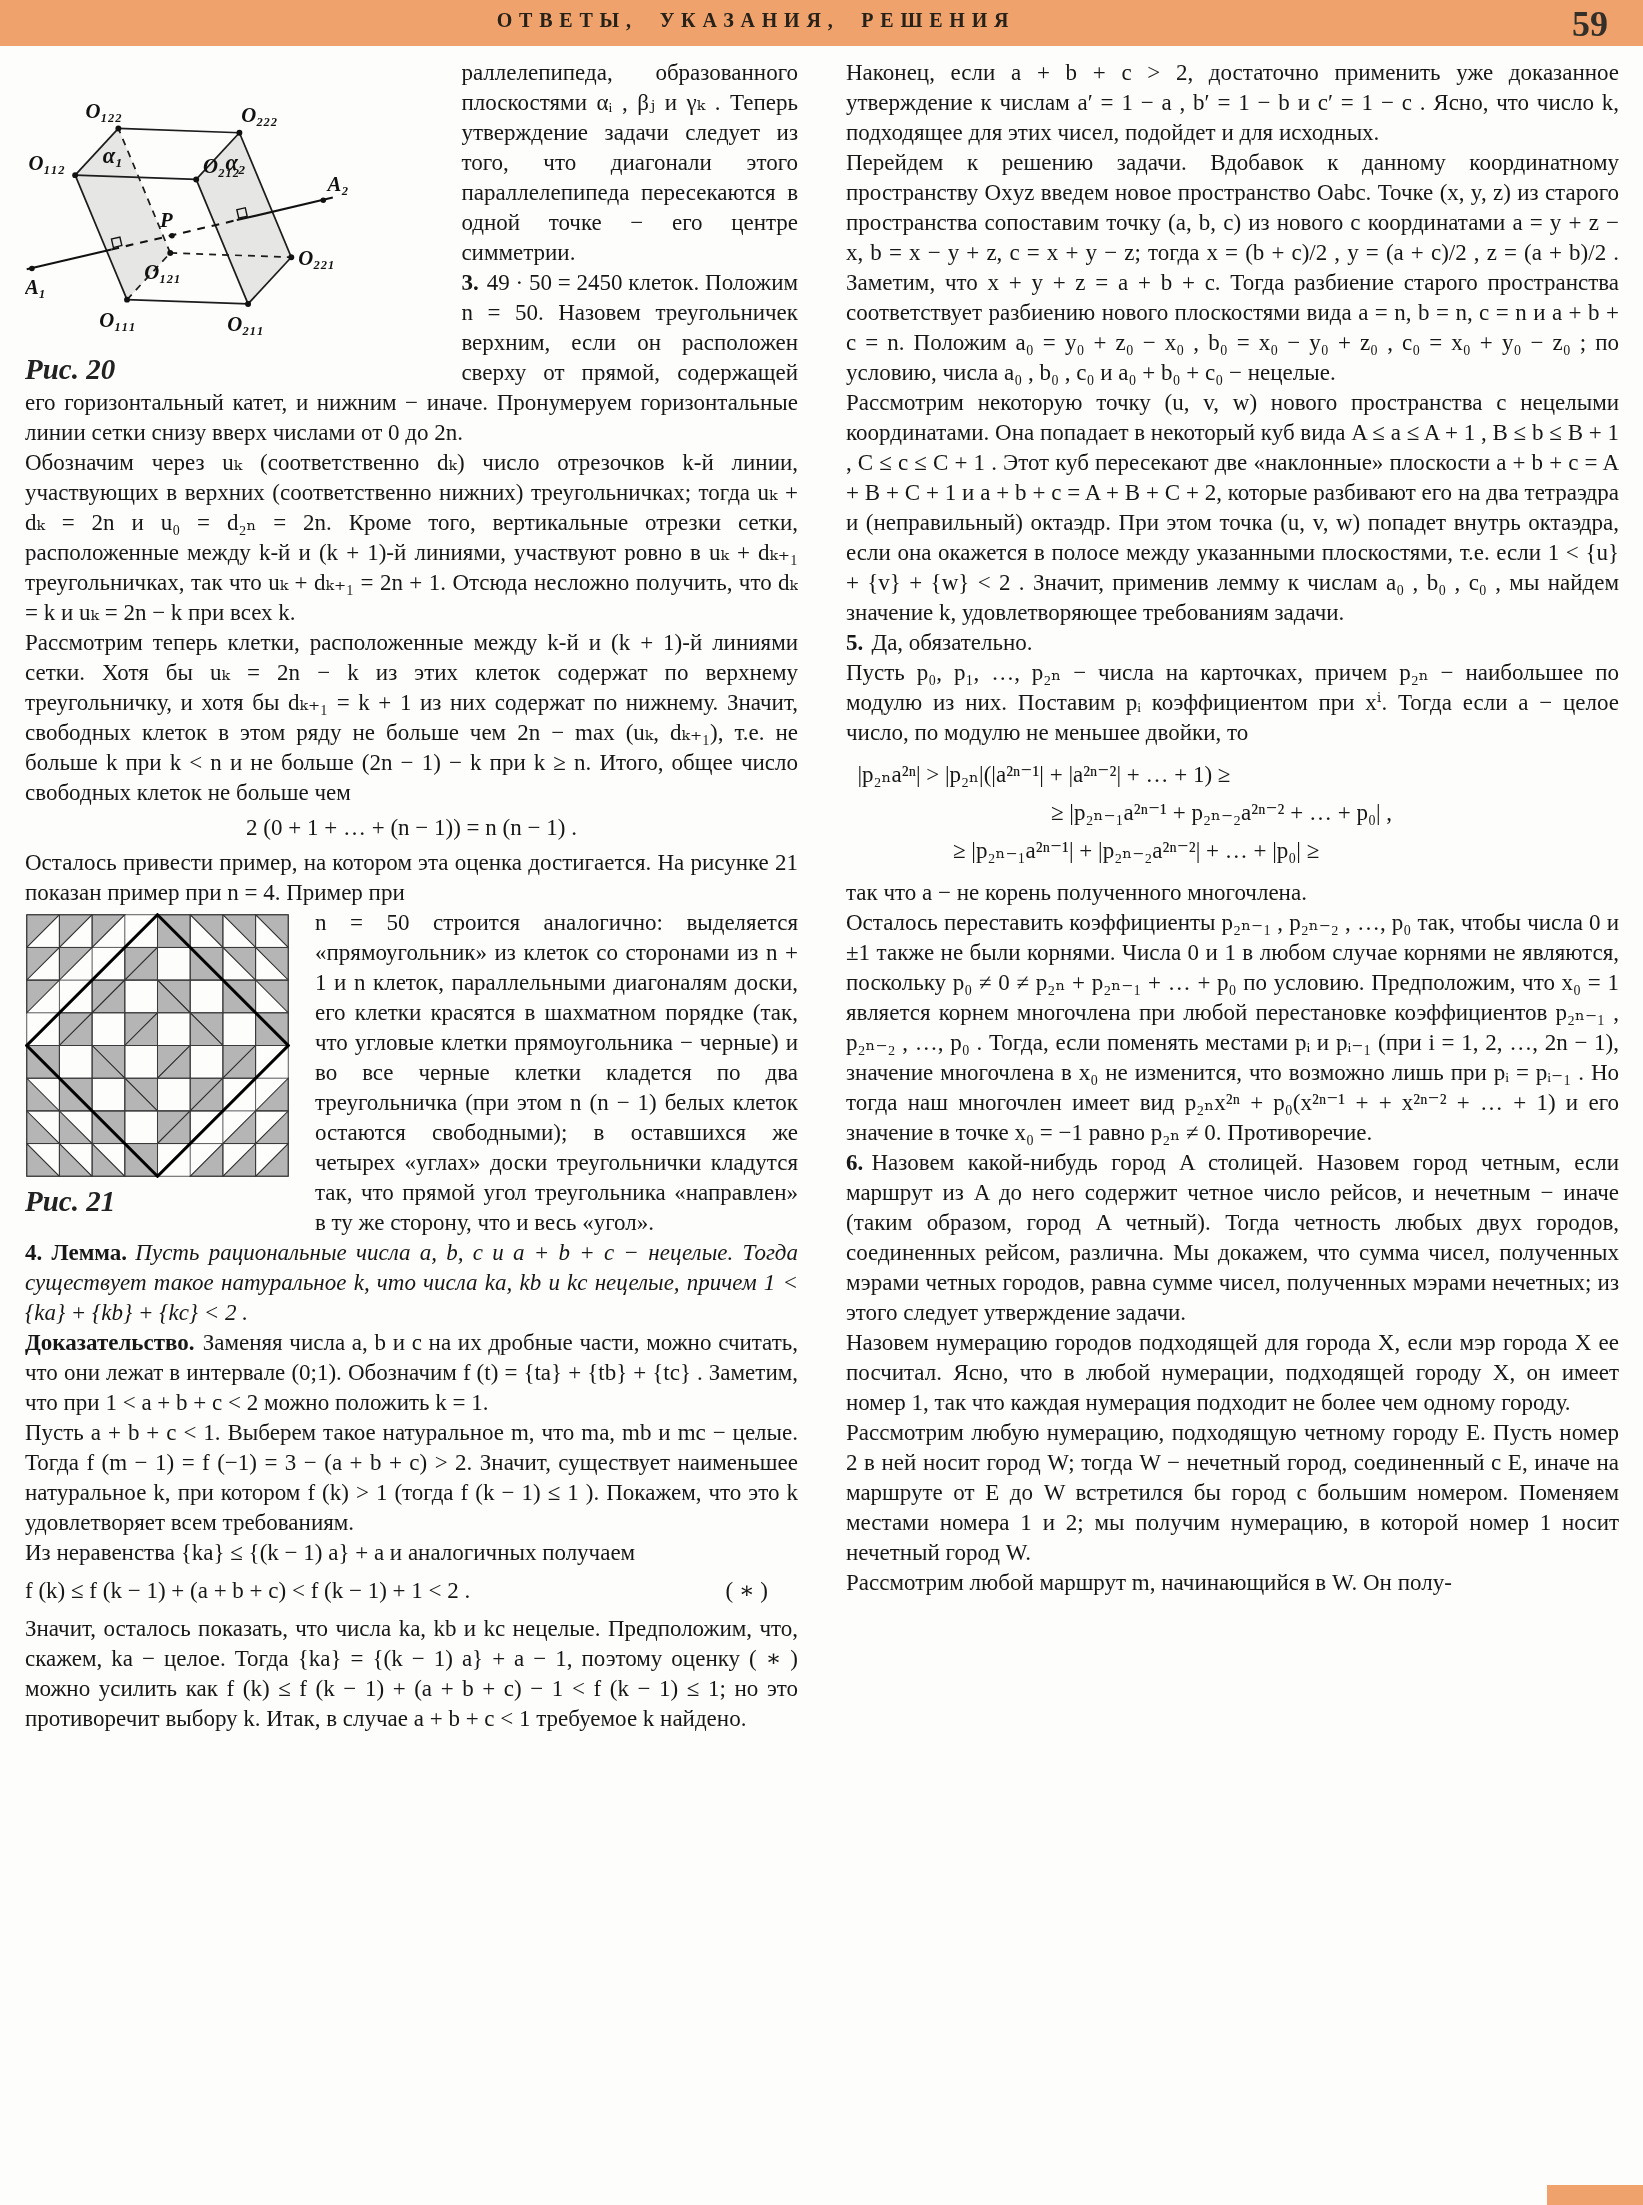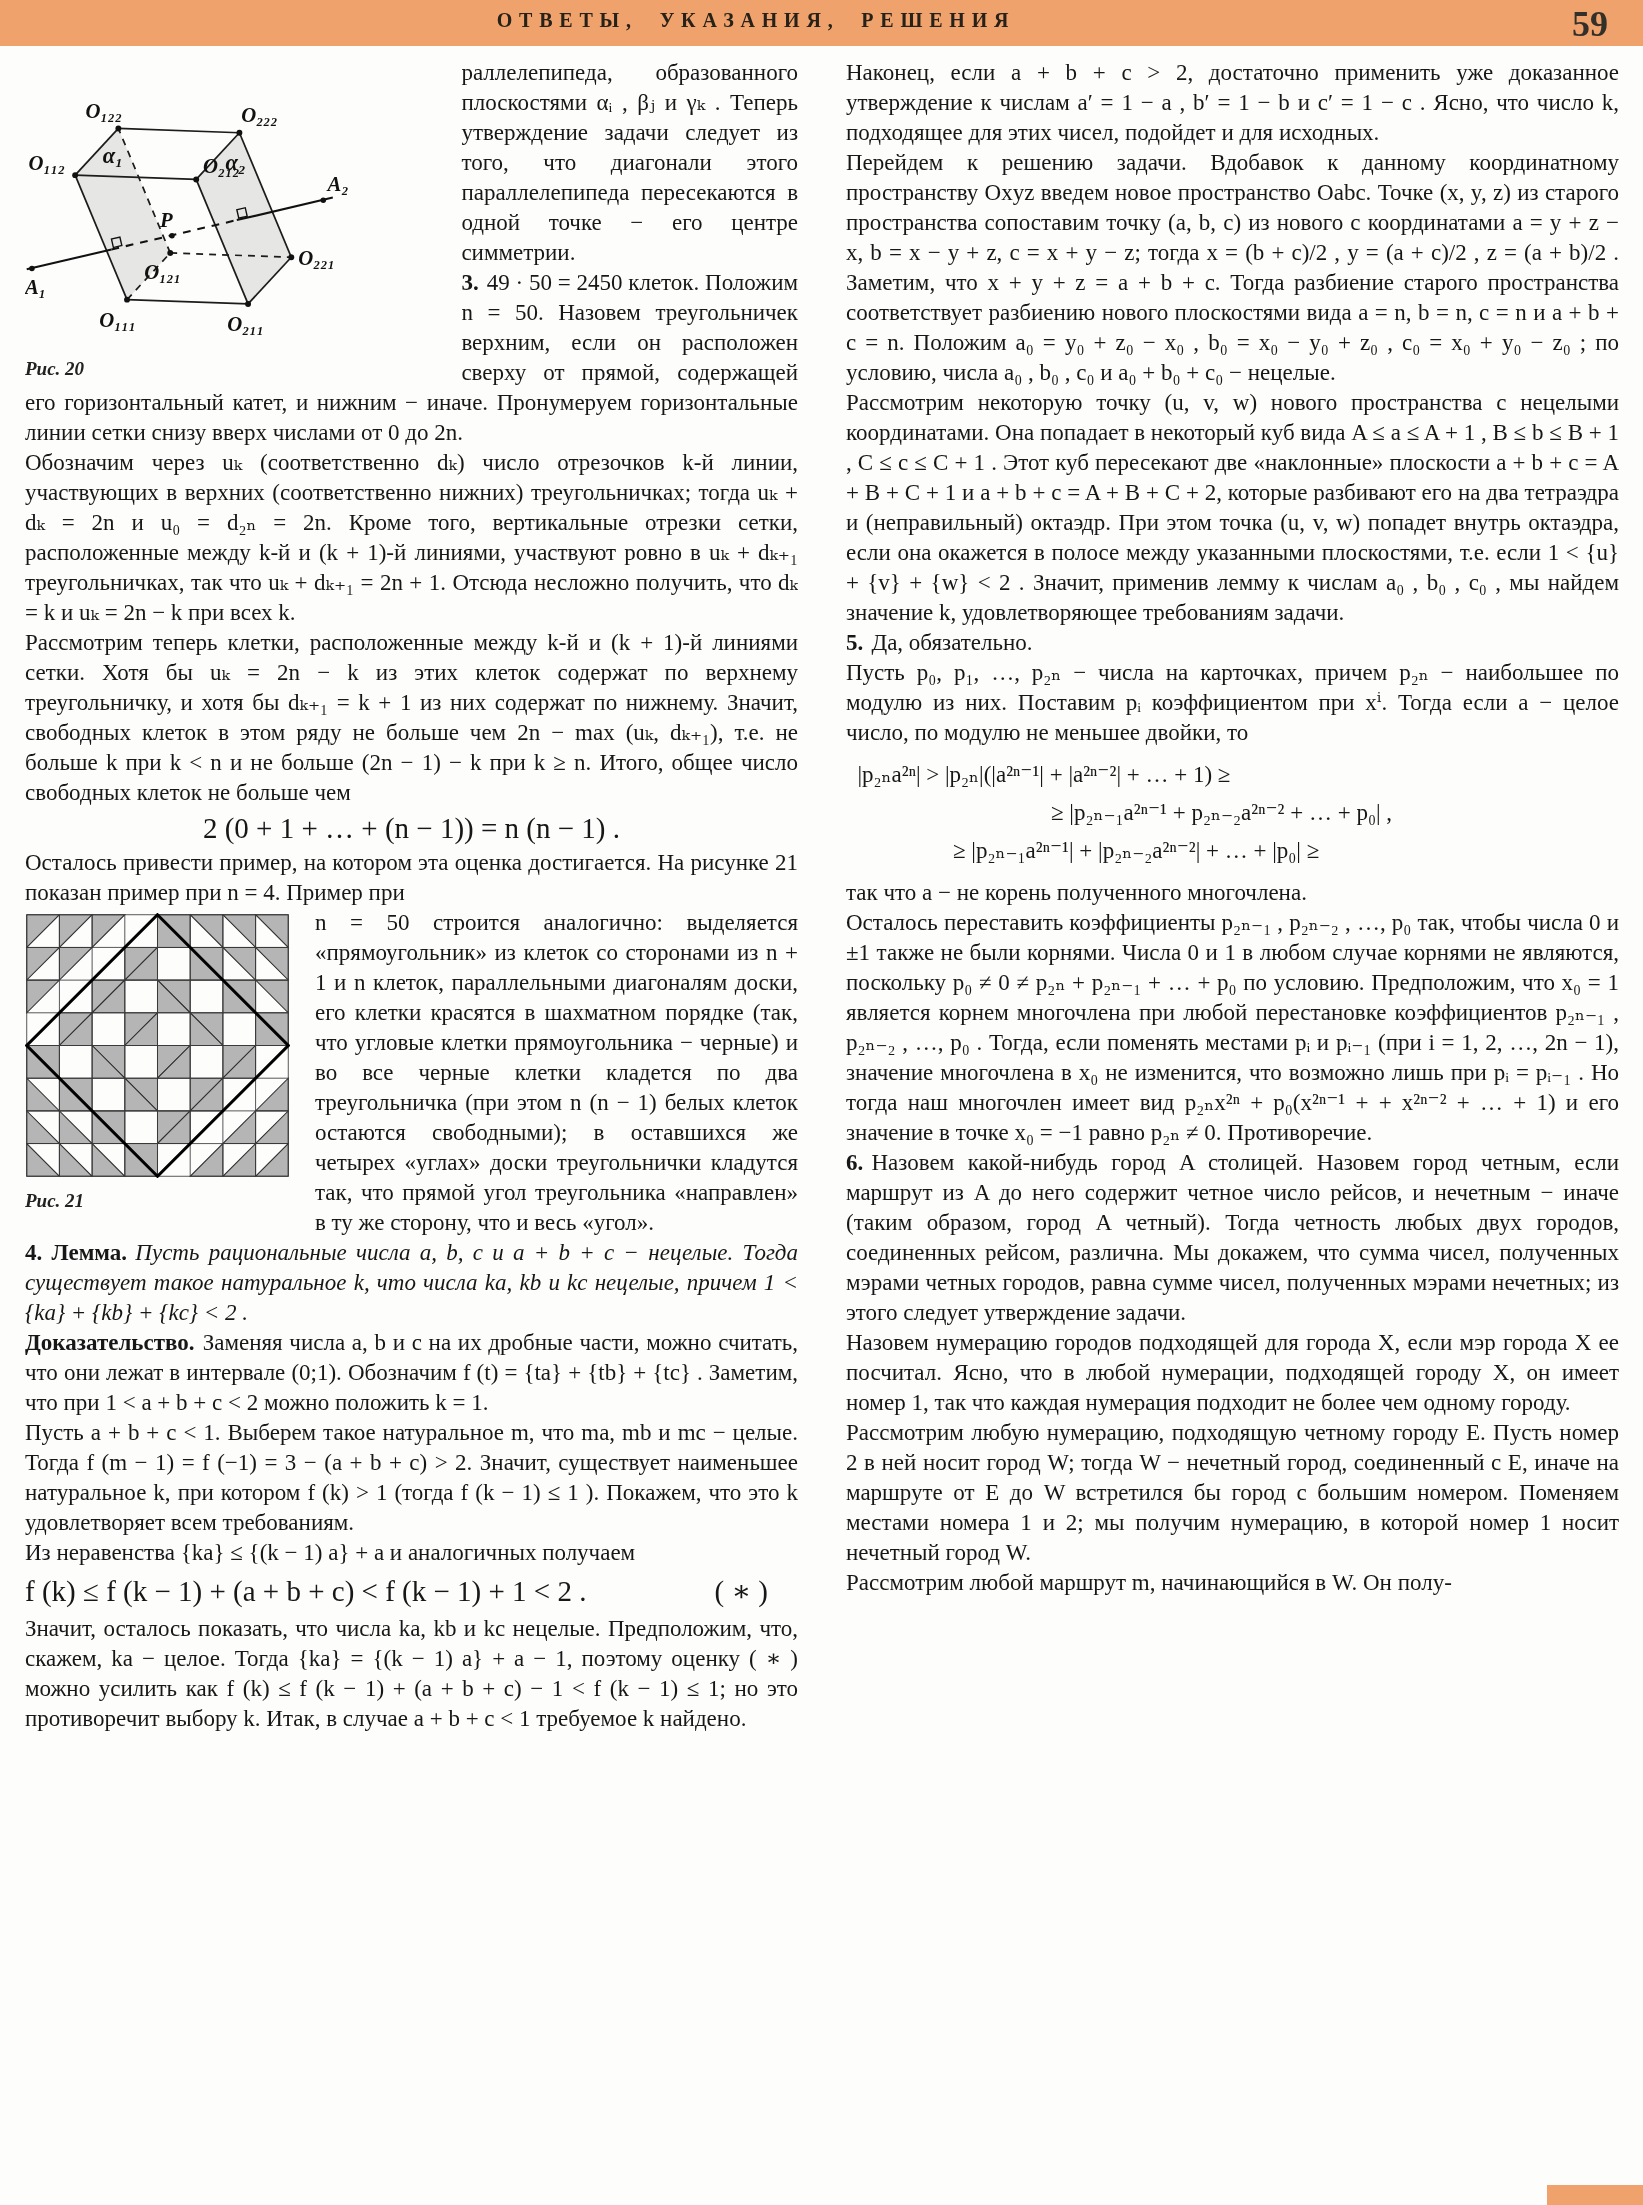--- a/index.html
+++ b/index.html
@@ -17,33 +17,33 @@
   .page-number{position:absolute;right:36px;top:3.3px;font-weight:bold;font-size:36px;color:#33302a;}
   .corner-mark{position:absolute;right:0;bottom:0;width:97px;height:20px;background:#f0a26c;}
   
   .content{position:absolute;top:58px;left:25px;right:25px;bottom:5px;display:flex;gap:48px;}
   .col{flex:1;font-size:23px;line-height:30px;text-align:justify;overflow:hidden;}
   .col p{margin:0;}
   .lead{font-weight:bold;margin-right:8.2px;}
   .lemma-text{font-style:italic;}
   .clear{clear:left;}
   
-  .formula{text-align:center;margin:5px 0;font-size:29px;}
+  .formula{text-align:center;margin:5px 0;font-size:23px;}
   .formula-star{position:relative;text-align:left;margin:8.2px 0;}
   .star-tag{position:absolute;right:30px;top:0;}
   .math-block{margin:8.2px 0 8.2px 0;line-height:38px;}
   .mline{white-space:nowrap;}
   .stair1{padding-left:11.5px;}
   .stair2{padding-left:107px;}
   .stair3{padding-left:205px;}
   
   figure{margin:0;font-weight:bold;}
   .fig20{float:left;width:415px;margin:3.3px 21.4px 5px 0;}
   .fig21{float:left;width:265px;margin:5px 25px 5px 0;}
-  .fig-caption{font-style:italic;font-size:19px;line-height:26px;margin-top:1.6px;color:#222;}
+  .fig-caption{font-style:italic;font-size:29px;line-height:26px;margin-top:1.6px;color:#222;}
   
   .face{fill:#e6e6e4;stroke:none;}
   .edge{stroke:#1c1c1c;stroke-width:2;fill:none;}
   .edge-hidden{stroke:#1c1c1c;stroke-width:2;fill:none;stroke-dasharray:8 7;}
   .axis{stroke:#111;stroke-width:2.4;fill:none;}
   .axis-hidden{stroke:#111;stroke-width:2.4;fill:none;stroke-dasharray:9 8;}
   .vdot{fill:#111;}
   .v-label{font-style:italic;font-size:24px;fill:#111;font-family:"Liberation Serif","DejaVu Sans",serif;}
   .g-label{font-style:italic;font-size:26px;fill:#111;font-family:"Liberation Serif","DejaVu Sans",serif;}
   .ra-mark{stroke:#111;stroke-width:1.6;fill:none;}

